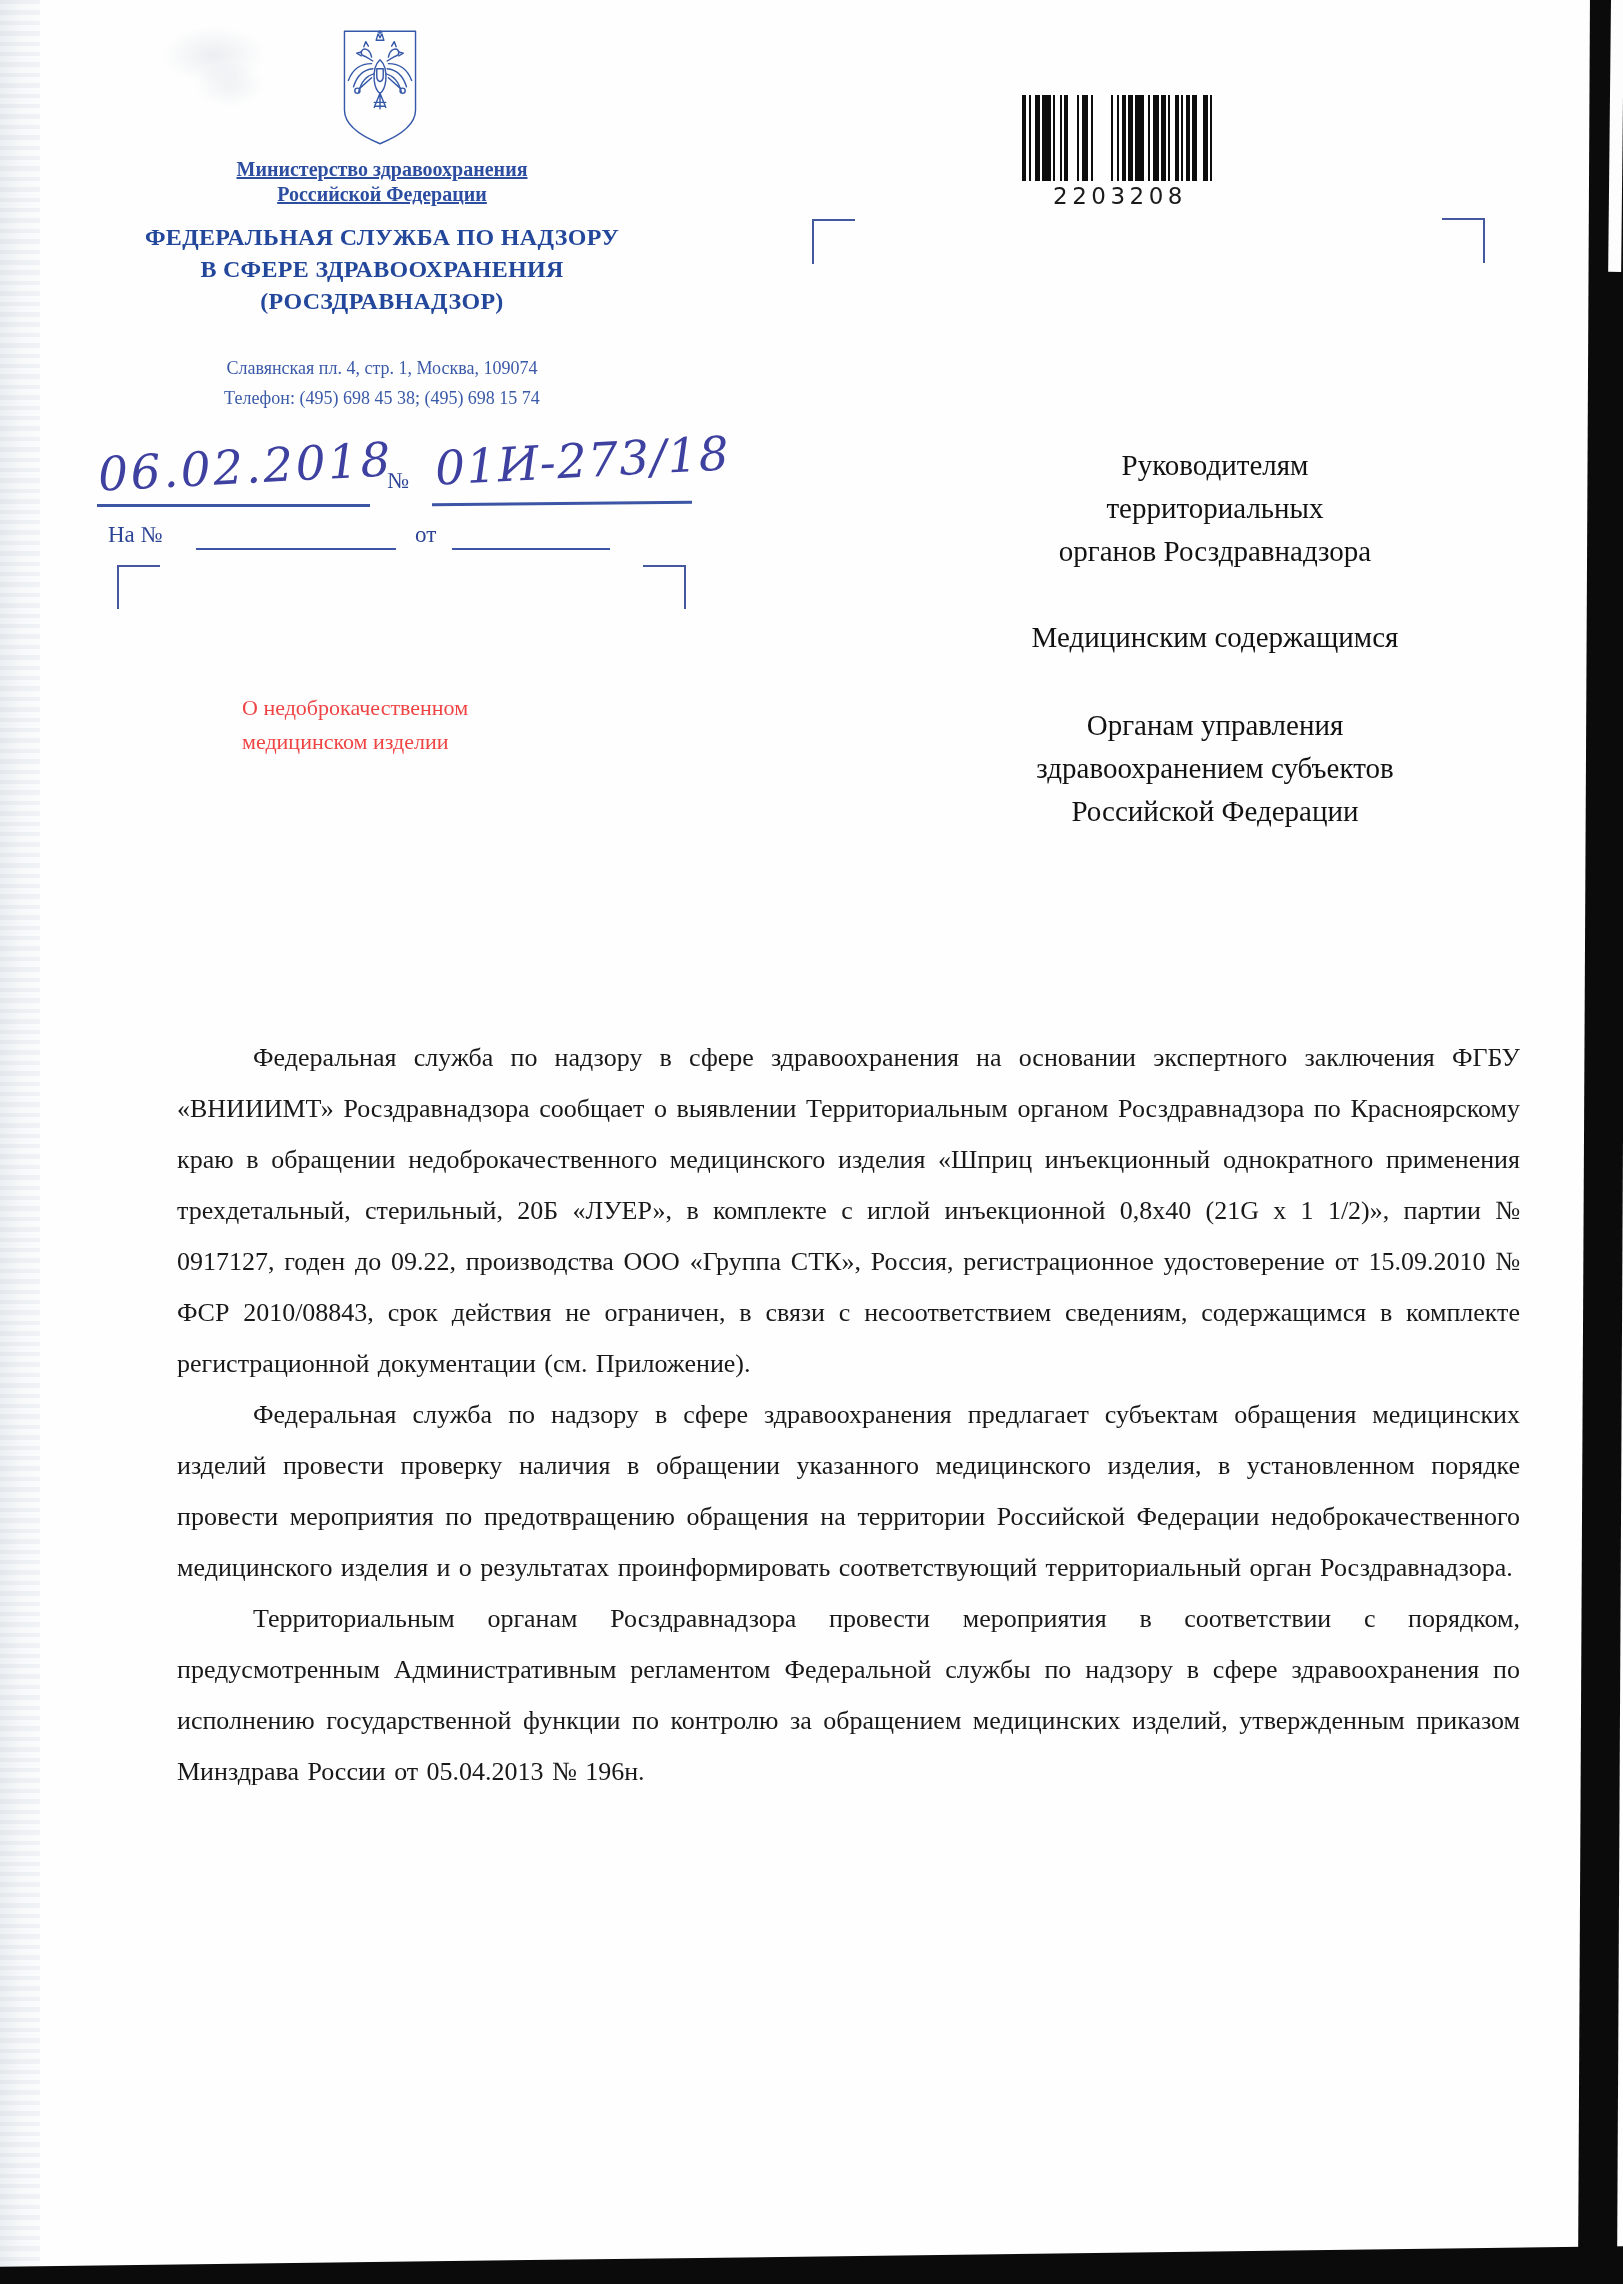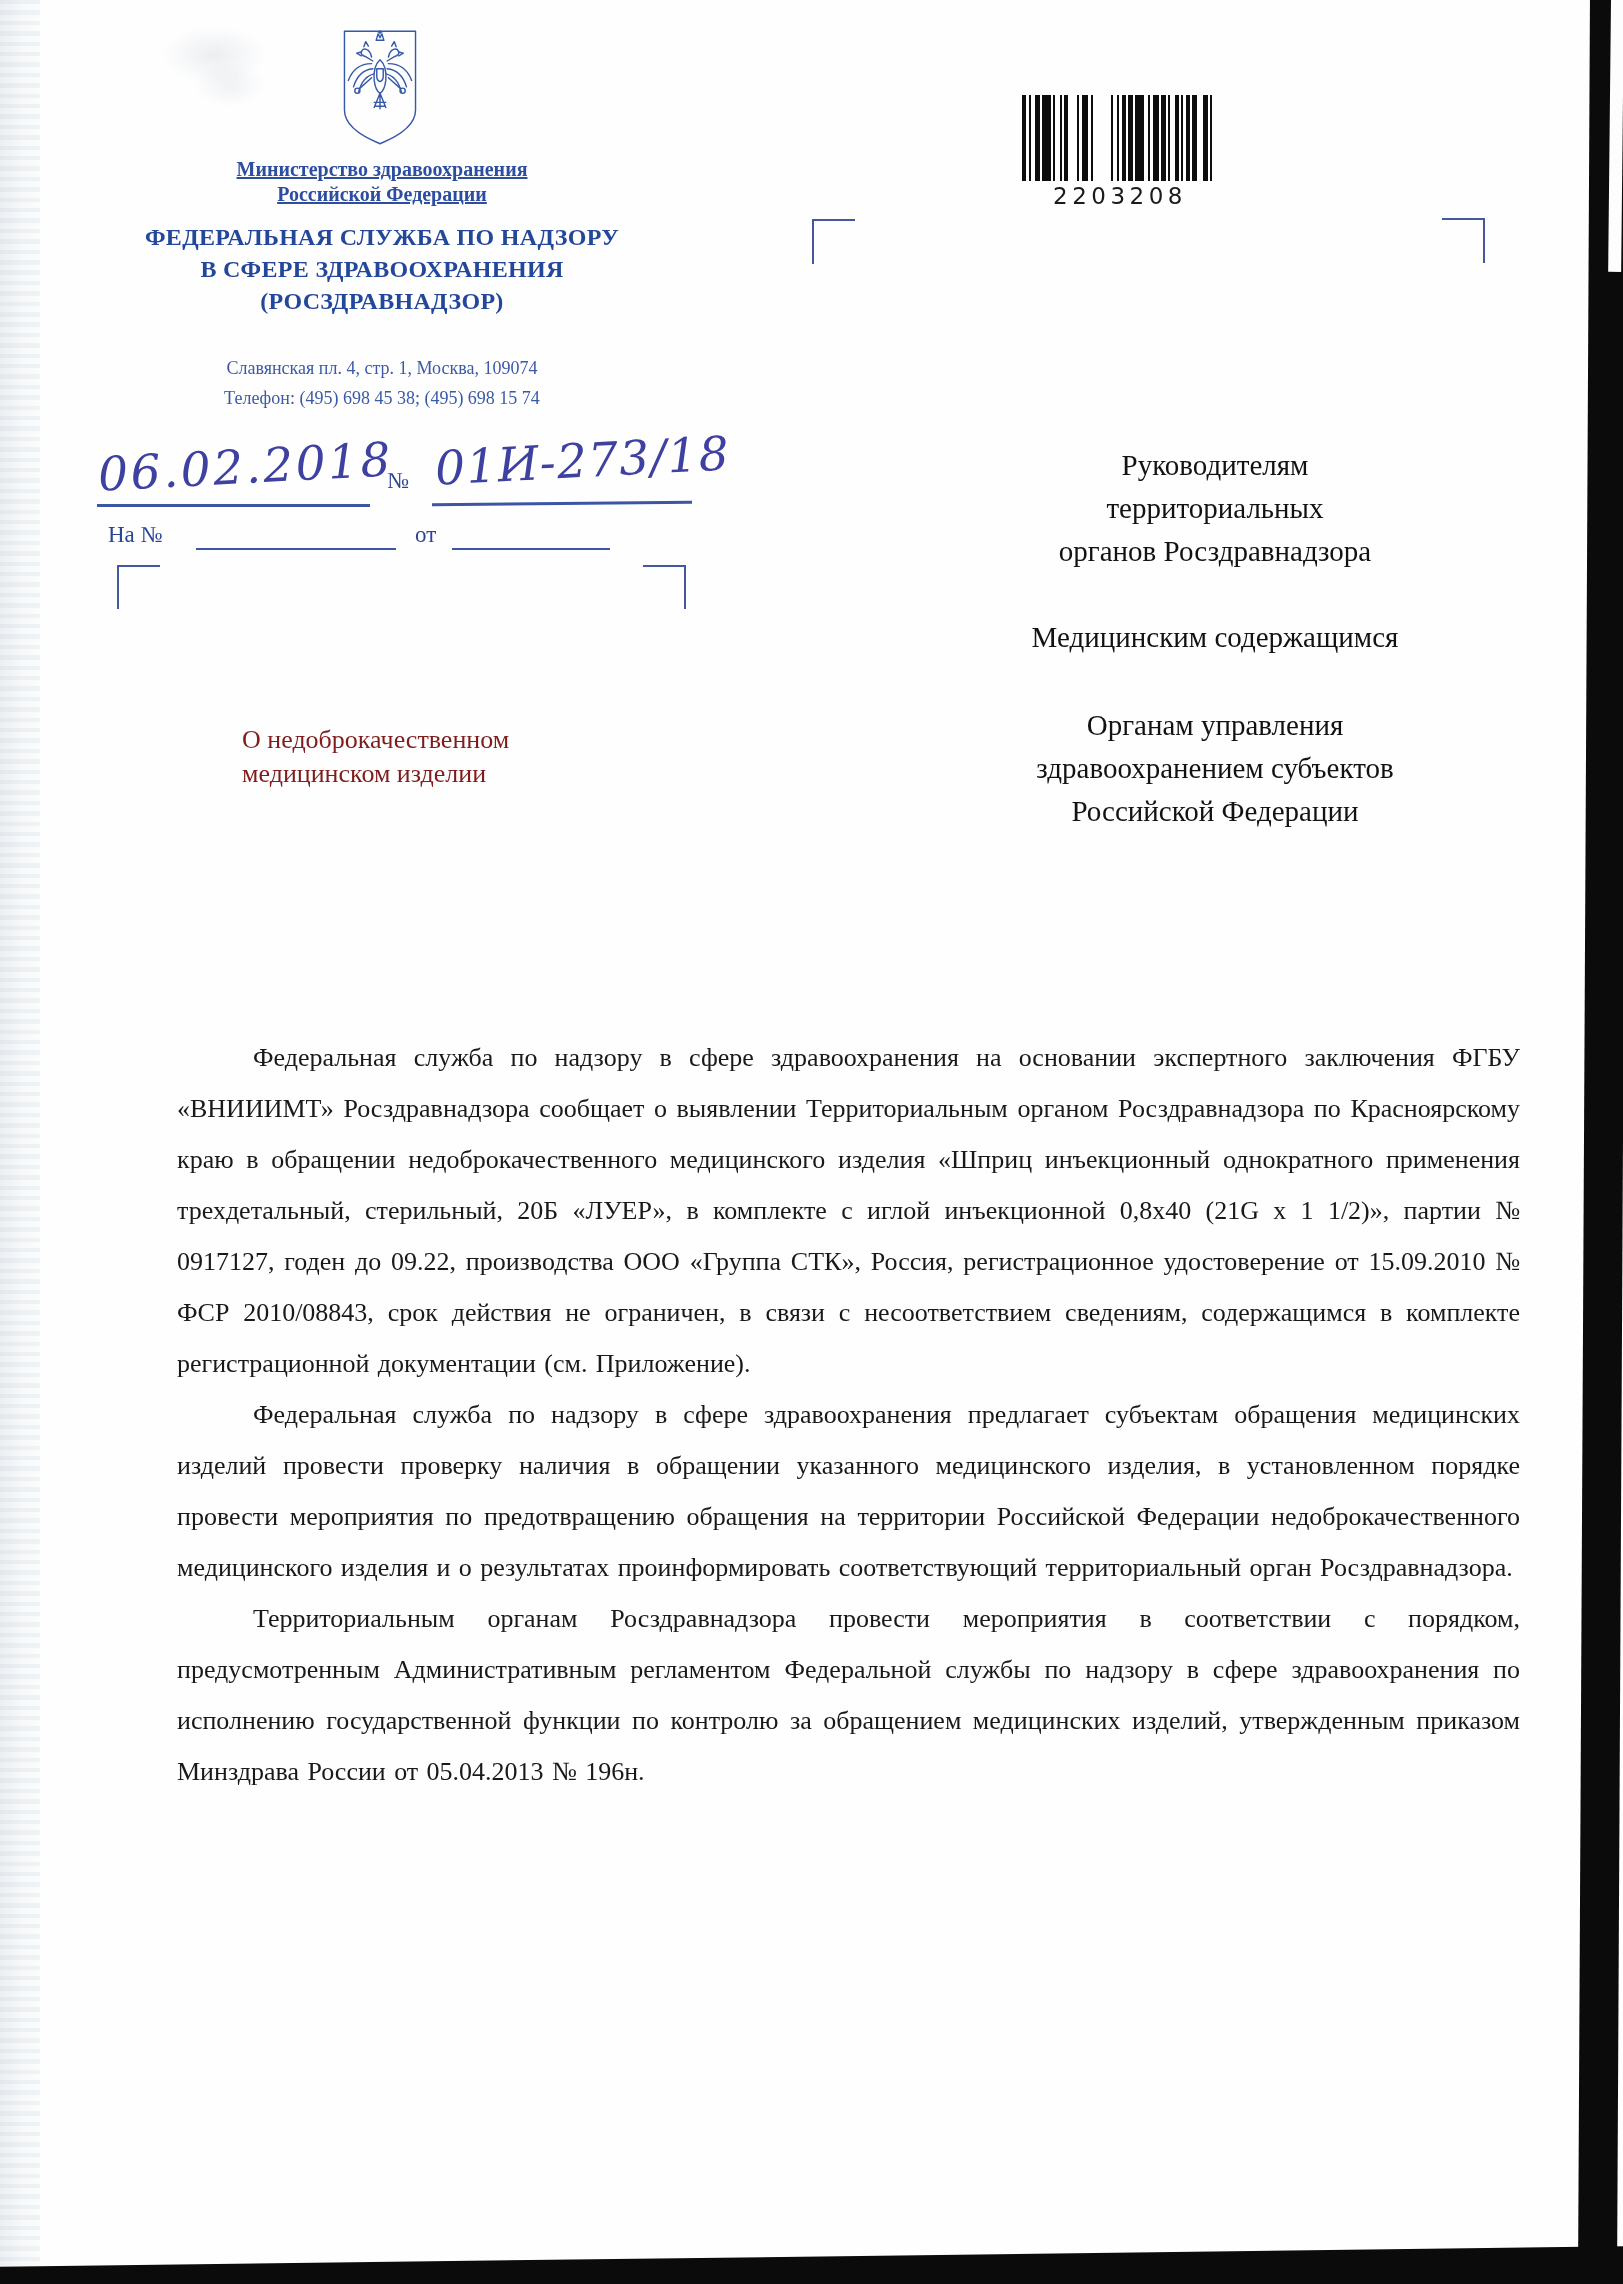--- a/index.html
+++ b/index.html
@@ -67,21 +67,21 @@
   .barcode .bar{height:100%;}
   .barcode-num{position:absolute;left:1022px;top:183px;width:196px;text-align:center;
     font-family:"DejaVu Sans", sans-serif;font-size:23px;letter-spacing:4.5px;color:#1b1b1b;}
   
   .recip{position:absolute;left:920px;width:590px;text-align:center;
     color:#121212;font-size:29px;line-height:43px;}
   .recip span{display:block;}
   .r1{top:312px;} .r2{top:444px;} .r3{top:616px;} .r4{top:704px;}
   
   .subject{position:absolute;left:242px;top:691px;width:363px;
-    color:#7f1d1d;font-size:26px;line-height:34px;margin-top:32px;}
+    color:#ef4444;font-size:22px;line-height:34px;}
   .subject span{display:block;}
   
   .body-text{position:absolute;left:177px;top:1032px;width:1343px;
     color:#191919;font-size:26px;line-height:51px;text-align:justify;}
   .body-text p{margin:0;text-indent:76px;word-spacing:1.9px;}
 </style>
 </head>
 <body>
 
 <div class="page">

